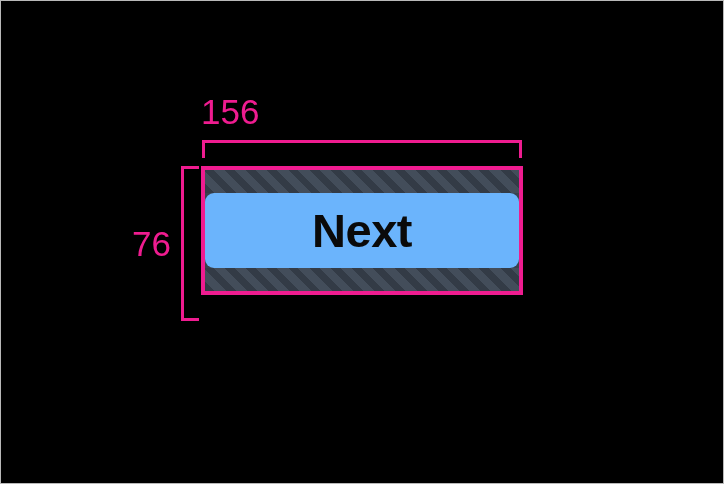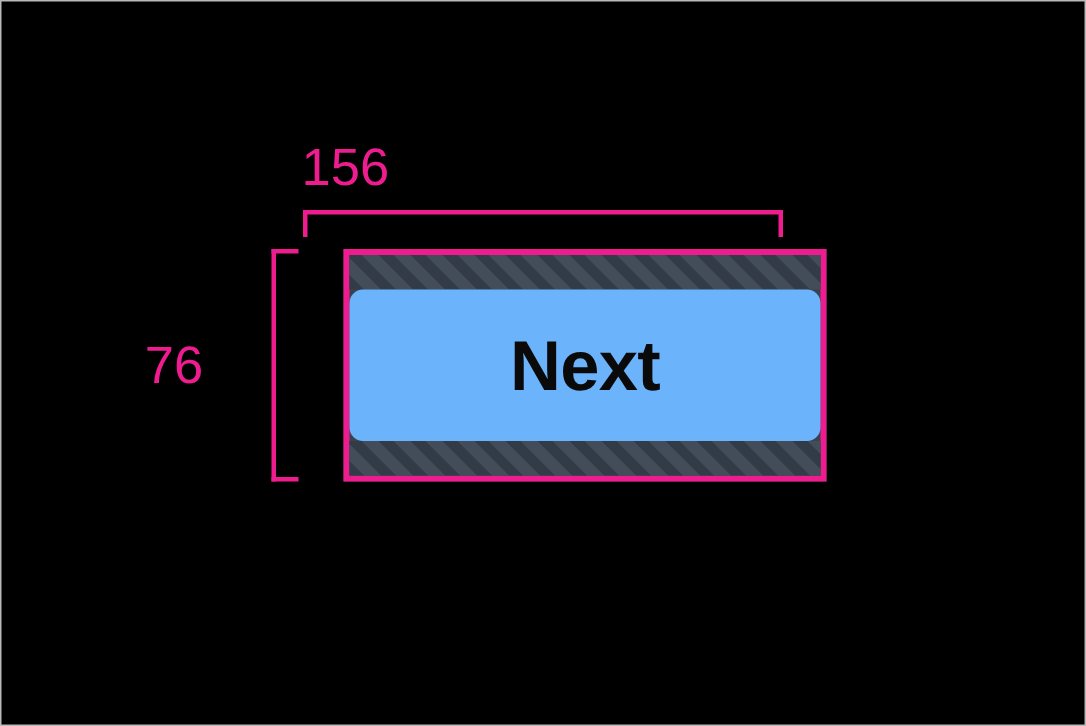--- a/index.html
+++ b/index.html
@@ -21,25 +21,24 @@
     border: 1px solid #b9b9b9;
     overflow: hidden;
   }
 
   
   .measure-box {
     position: absolute;
     left: 200px;
     top: 165px;
     width: 322px;
-    height: 155px;
+    height: 129px;
     box-sizing: border-box;
     border: 4px solid #ef1c90;
     background: #39424E;
-    margin-left: 28px;
   }
 
   .hatch-strip {
     position: absolute;
     left: 0;
     right: 0;
     height: 23px;
     background-color: #39424E;
     background-image: repeating-linear-gradient(
       45deg,
@@ -112,21 +111,21 @@
   }
   .dim-label-width {
     left: 200px;
     top: 93px;
     width: 322px;
   }
   .dim-label-height {
     left: 60px;
     top: 225px;
     width: 110px;
-    text-align: center;
+    text-align: right;
   }
 </style>
 </head>
 <body>
 
 <div id="canvas">
 
   <div class="dim-label dim-label-width">156</div>
 
   <div class="bracket-top"></div>

